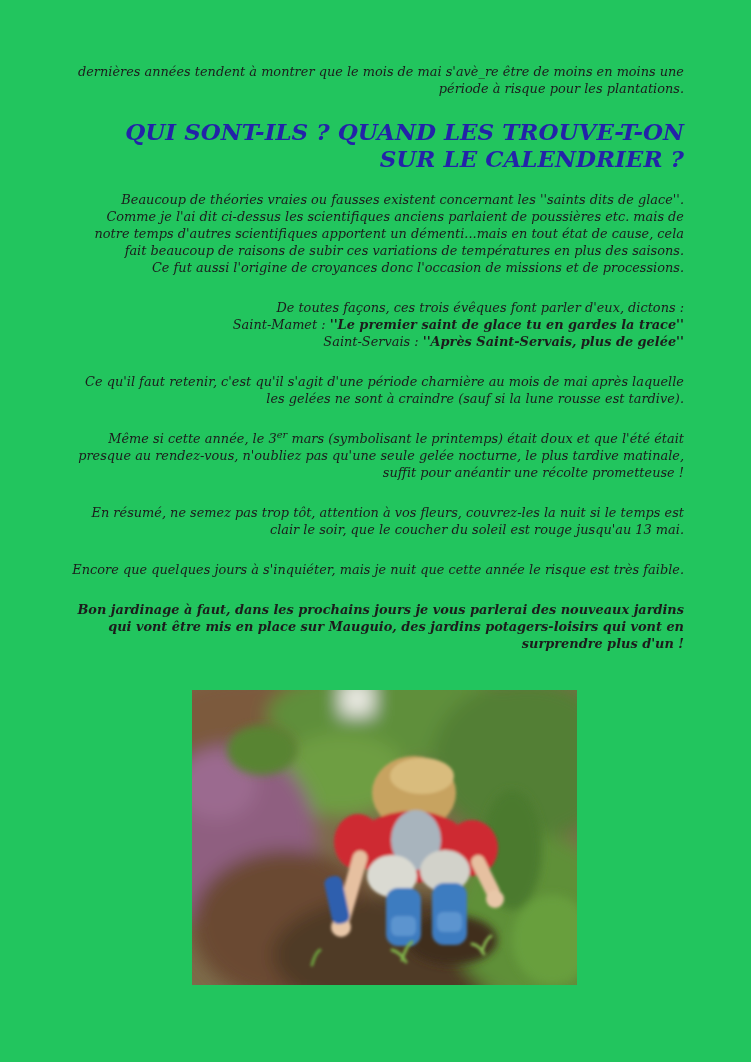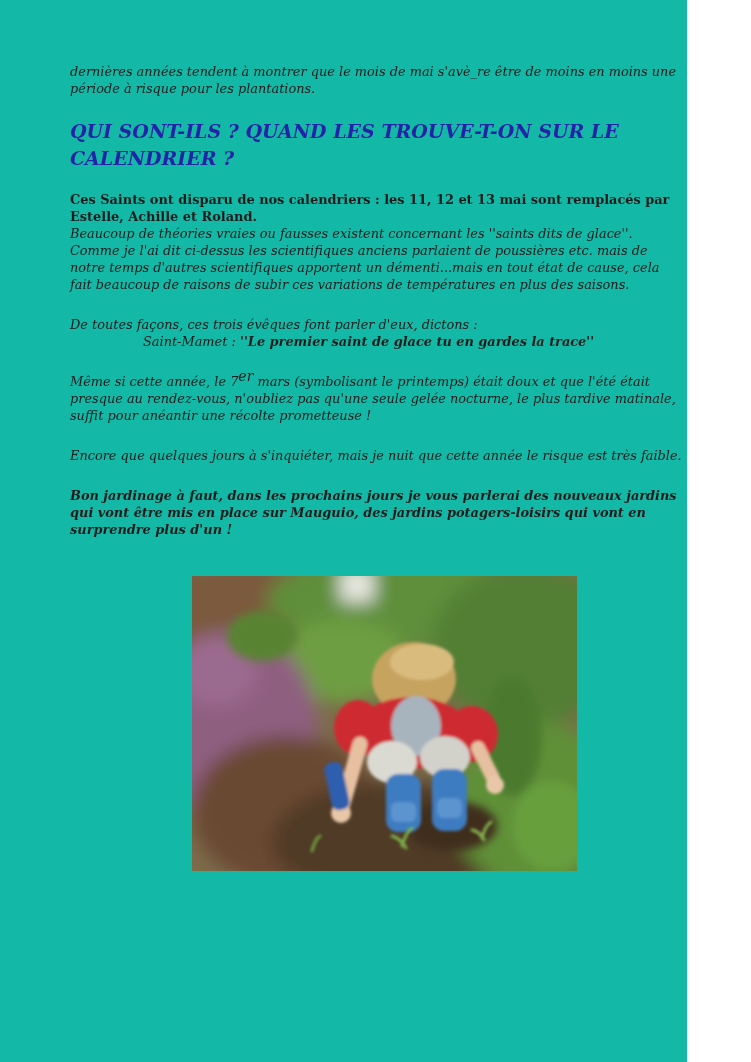--- a/index.html
+++ b/index.html
@@ -1,70 +1,74 @@
 <!DOCTYPE html>
 <html lang="fr"><head>
 <meta charset="utf-8">
 <style>
   html,body{margin:0;padding:0;background:#ffffff;}
   .page{
     position:relative;
-    width:687px;height:1062px;
-    background:#14b8a6;
+    width:751px;height:1062px;
+    background:#22c55e;
     overflow:hidden;
     font-family:"DejaVu Serif","Liberation Serif",serif;
     color:#1c1c1c;
+    text-align:right;
   }
   .content{
     position:absolute;
     left:70px;top:63px;width:614px;
     font-size:12.9px;
     line-height:17px;
   }
   p{margin:0;}
   .it{font-style:italic;}
   .b{font-weight:bold;}
   .sp{margin-top:23px;}
   .heading{
-    font-size:19px;
+    font-size:23px;
     line-height:27px;
     font-weight:bold;
     font-style:italic;
     color:#2323a8;
     margin:21px 0 19px 0;
   }
   .dicton{font-style:italic;padding-left:73px;}
   .dicton .quote{font-weight:bold;}
-  sup{font-size:14px;line-height:0;}
+  sup{font-size:10px;line-height:0;}
   .photo{
     margin:38px 0 0 122px;
     width:385px;height:295px;
     display:block;
   }
 </style>
 </head>
 <body>
 
 <div class="page">
   <div class="content">
 
     <p class="it">dernières années tendent à montrer que le mois de mai s'avè_re être de moins en moins une période à risque pour les plantations.</p>
 
     <h1 class="heading" style="color: rgb(35, 35, 168);">QUI SONT-ILS ? QUAND LES TROUVE-T-ON SUR LE CALENDRIER ?</h1>
 
-    <p class="b">Ces Saints ont disparu de nos calendriers : les 11, 12 et 13 mai sont remplacés par Estelle, Achille et Roland.</p>
     <p class="it">Beaucoup de théories vraies ou fausses existent concernant les ''saints dits de glace''. Comme je l'ai dit ci-dessus les scientifiques anciens parlaient de poussières etc. mais de notre temps d'autres scientifiques apportent un démenti...mais en tout état de cause, cela fait beaucoup de raisons de subir ces variations de températures en plus des saisons.</p>
+    <p class="it">Ce fut aussi l'origine de croyances donc l'occasion de missions et de processions.</p>
 
     <p class="it sp">De toutes façons, ces trois évêques font parler d'eux, dictons :</p>
 
     <p class="dicton"><span>Saint-Mamet : </span><span class="quote">''Le premier saint de glace tu en gardes la trace''</span></p>
+    <p class="dicton"><span>Saint-Servais : </span><span class="quote">''Après Saint-Servais, plus de gelée''</span></p>
 
+    <p class="it sp">Ce qu'il faut retenir, c'est qu'il s'agit d'une période charnière au mois de mai après laquelle les gelées ne sont à craindre (sauf si la lune rousse est tardive).</p>
 
-    <p class="it sp"><span>Même si cette année, le 7</span><sup>er</sup><span> mars (symbolisant le printemps) était doux et que l'été était presque au rendez-vous, n'oubliez pas qu'une seule gelée nocturne, le plus tardive matinale, suffit pour anéantir une récolte prometteuse !</span></p>
+    <p class="it sp"><span>Même si cette année, le 3</span><sup>er</sup><span> mars (symbolisant le printemps) était doux et que l'été était presque au rendez-vous, n'oubliez pas qu'une seule gelée nocturne, le plus tardive matinale, suffit pour anéantir une récolte prometteuse !</span></p>
 
+    <p class="it sp">En résumé, ne semez pas trop tôt, attention à vos fleurs, couvrez-les la nuit si le temps est clair le soir, que le coucher du soleil est rouge jusqu'au 13 mai.</p>
 
     <p class="it sp">Encore que quelques jours à s'inquiéter, mais je nuit que cette année le risque est très faible.</p>
 
     <p class="it b sp">Bon jardinage à faut, dans les prochains jours je vous parlerai des nouveaux jardins qui vont être mis en place sur Mauguio, des jardins potagers-loisirs qui vont en surprendre plus d'un !</p>
 
 
     <svg class="photo" viewBox="0 0 385 295" xmlns="http://www.w3.org/2000/svg" aria-hidden="true">
       <defs>
         <filter id="blurBig" x="-40%" y="-40%" width="180%" height="180%">
             <feGaussianBlur stdDeviation="9"></feGaussianBlur>

